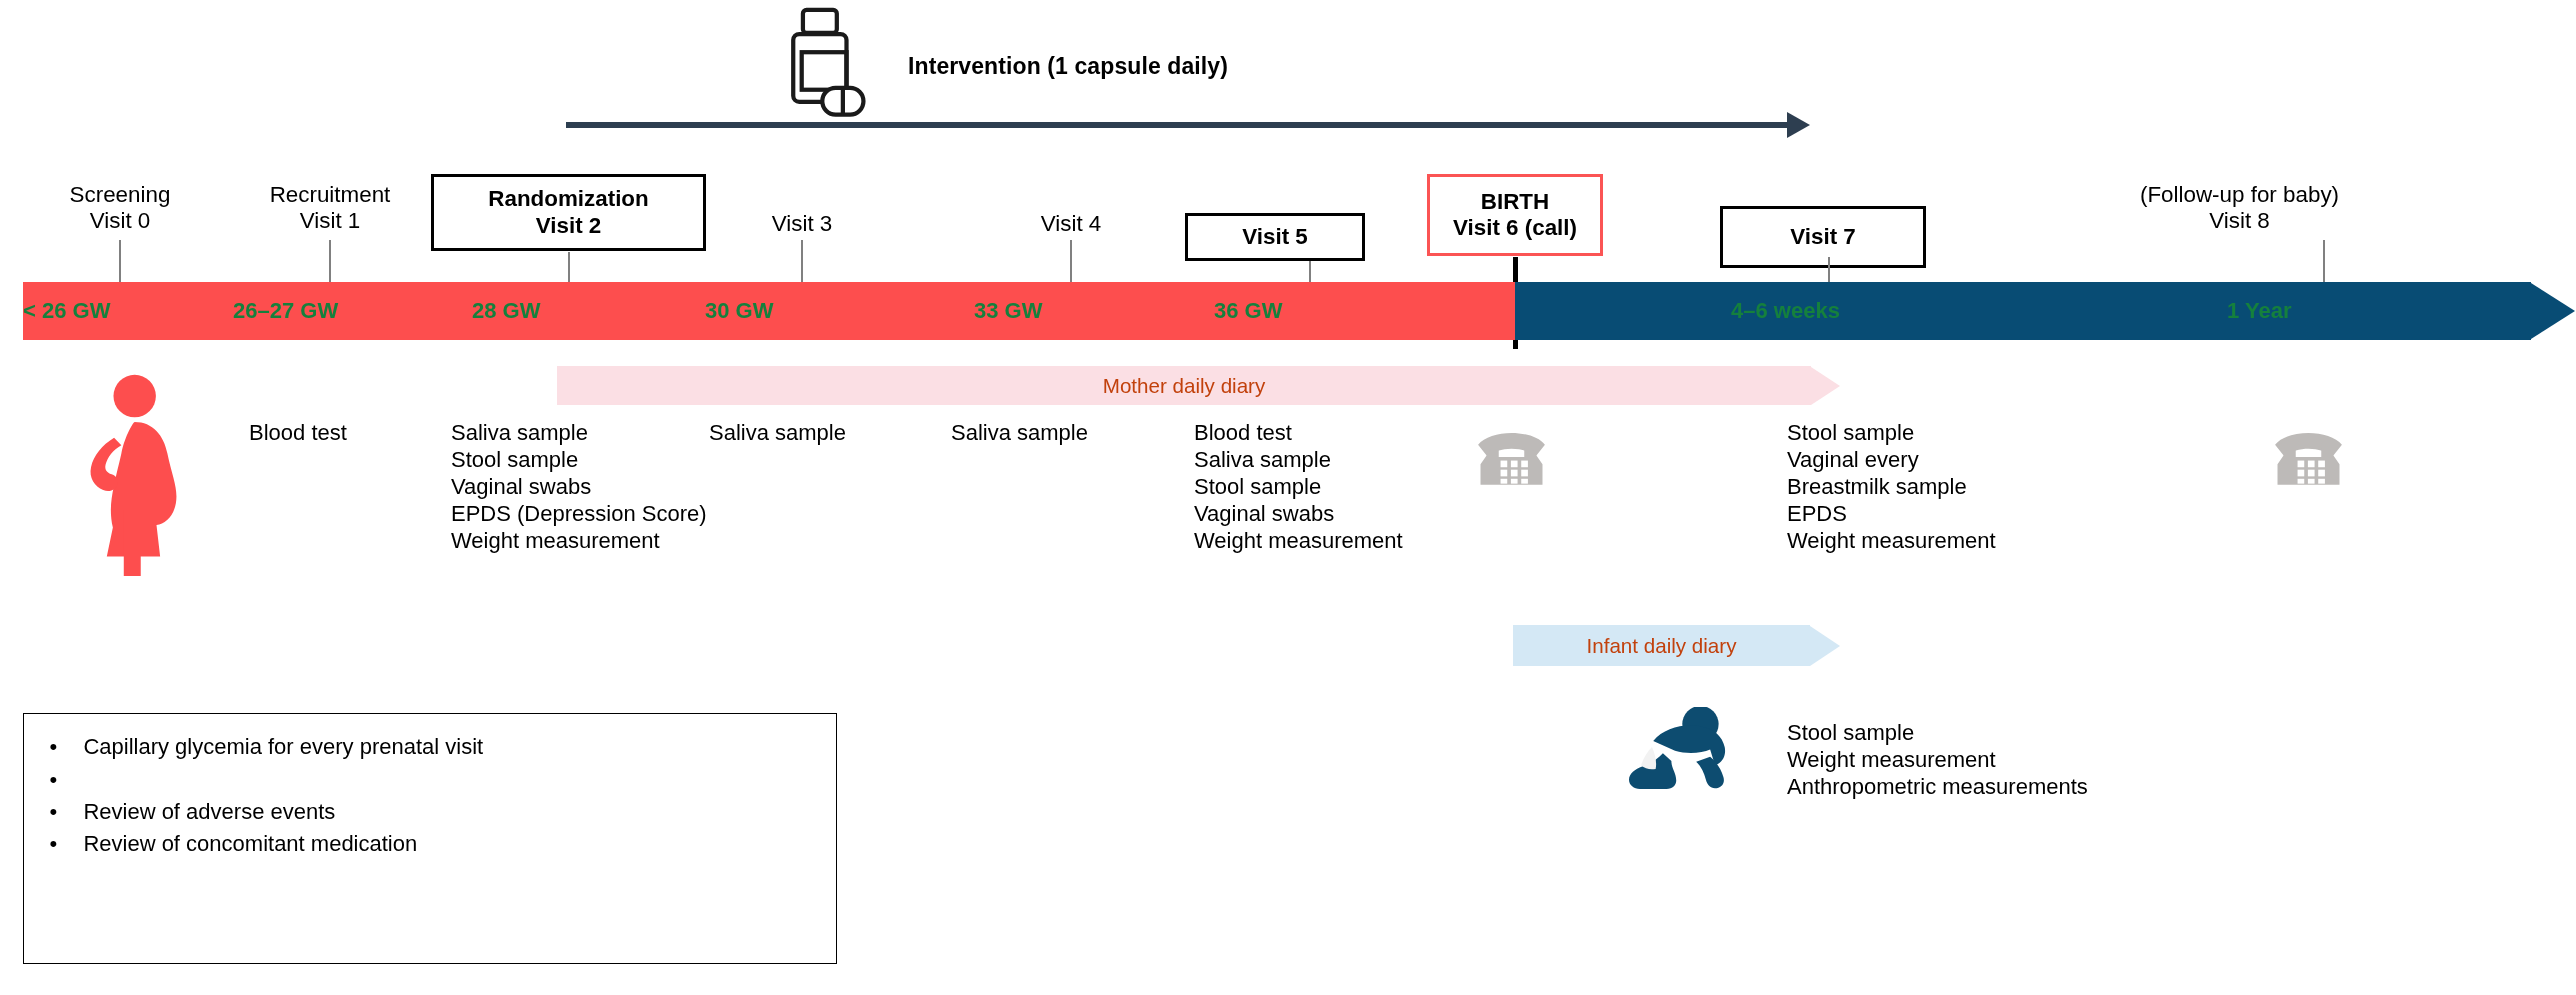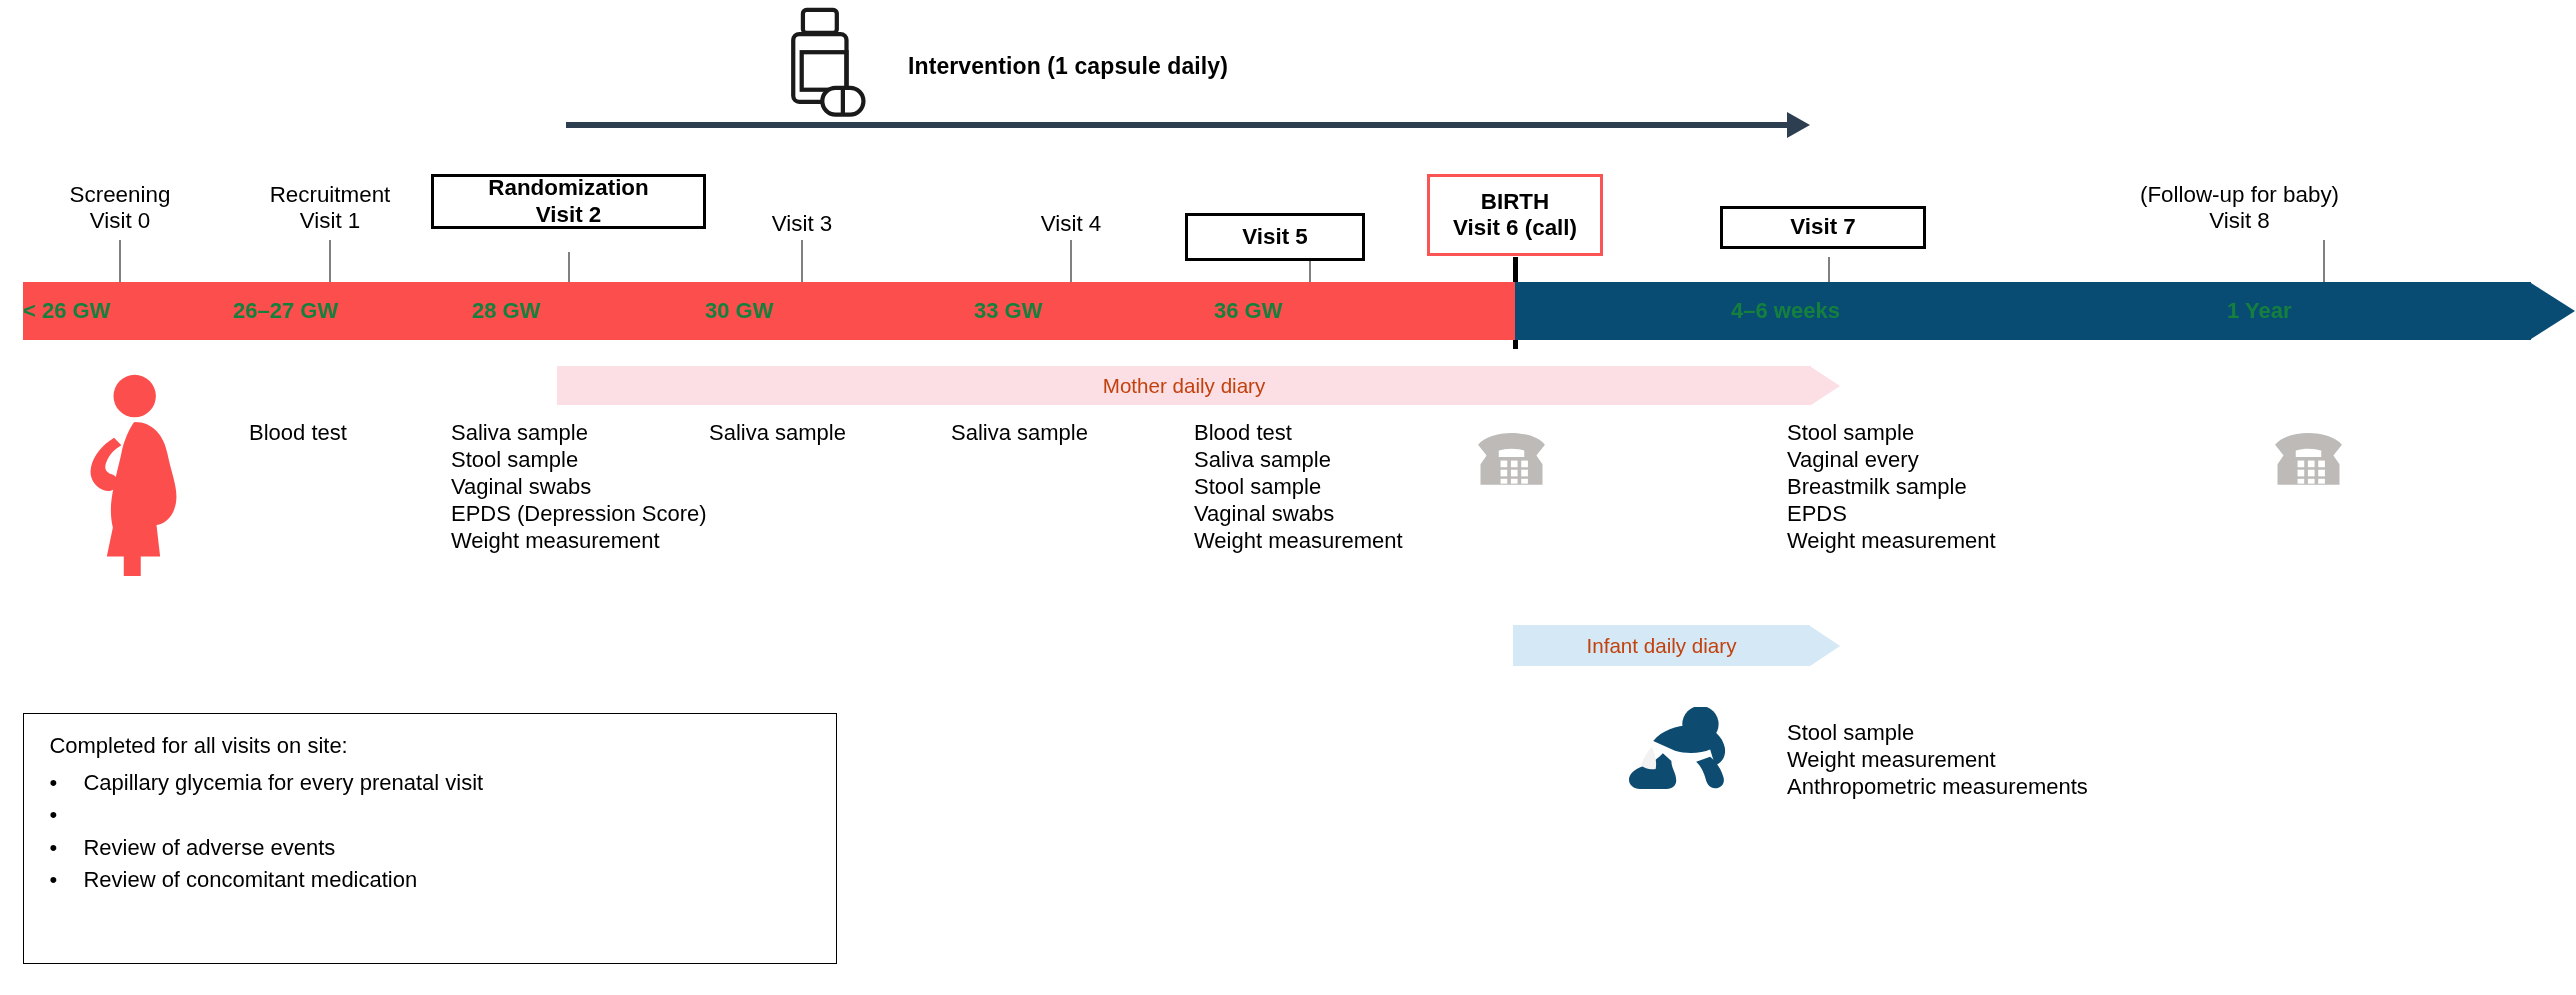--- a/index.html
+++ b/index.html
@@ -77,21 +77,21 @@
   <div>Visit 0</div>
 </div>
 <div class="abs tick" style="left:119px;top:240px;height:79px;"></div>
 
 <div class="abs visit-label" style="left:233px;top:182px;width:194px;">
   <div>Recruitment</div>
   <div>Visit 1</div>
 </div>
 <div class="abs tick" style="left:329px;top:240px;height:79px;"></div>
 
-<div class="abs visit-box" style="left:431px;top:174px;width:275px;height:55px;">
+<div class="abs visit-box" style="left:431px;top:174px;width:275px;height:77px;">
   <div>
     <div>Randomization</div>
     <div>Visit 2</div>
   </div>
 </div>
 <div class="abs tick" style="left:568px;top:252px;height:67px;"></div>
 
 <div class="abs visit-label" style="left:705px;top:211px;width:194px;">
   <div>Visit 3</div>
 </div>
@@ -108,21 +108,21 @@
 <div class="abs tick" style="left:1309px;top:261px;height:58px;"></div>
 
 <div class="abs visit-box birth" style="left:1427px;top:174px;width:176px;height:82px;">
   <div>
     <div>BIRTH</div>
     <div>Visit 6 (call)</div>
   </div>
 </div>
 <div class="abs tick black" style="left:1513px;top:257px;height:92px;"></div>
 
-<div class="abs visit-box" style="left:1720px;top:206px;width:206px;height:43px;">
+<div class="abs visit-box" style="left:1720px;top:206px;width:206px;height:62px;">
   <div>Visit 7</div>
 </div>
 <div class="abs tick" style="left:1828px;top:257px;height:63px;"></div>
 
 <div class="abs visit-label" style="left:2070px;top:182px;width:339px;">
   <div>(Follow-up for baby)</div>
   <div>Visit 8</div>
 </div>
 <div class="abs tick" style="left:2323px;top:240px;height:79px;"></div>
 
@@ -247,21 +247,20 @@
 </div>
 
 <div class="abs sample-list" style="left:1787px;top:720px;">
   <div>Stool sample</div>
   <div>Weight measurement</div>
   <div>Anthropometric measurements</div>
 </div>
 
 <div class="abs" id="footer-box" style="left:23px;top:713px;width:814px;height:251px;">
   <div style="padding:19.4px 0 0 25.4px;">
-    <div id="footer-title" style="margin-bottom:9.7px;">Completed for all visits on site:</div>
 
     <div class="footer-bullet" style="margin-bottom:4.8px;">
       <span class="dot">•</span>
       <span>Capillary glycemia for every prenatal visit</span>
     </div>
     <div class="footer-bullet" style="margin-bottom:4.8px;">
       <span class="dot">•</span>
     </div>
     <div class="footer-bullet" style="margin-bottom:4.8px;">
       <span class="dot">•</span>

